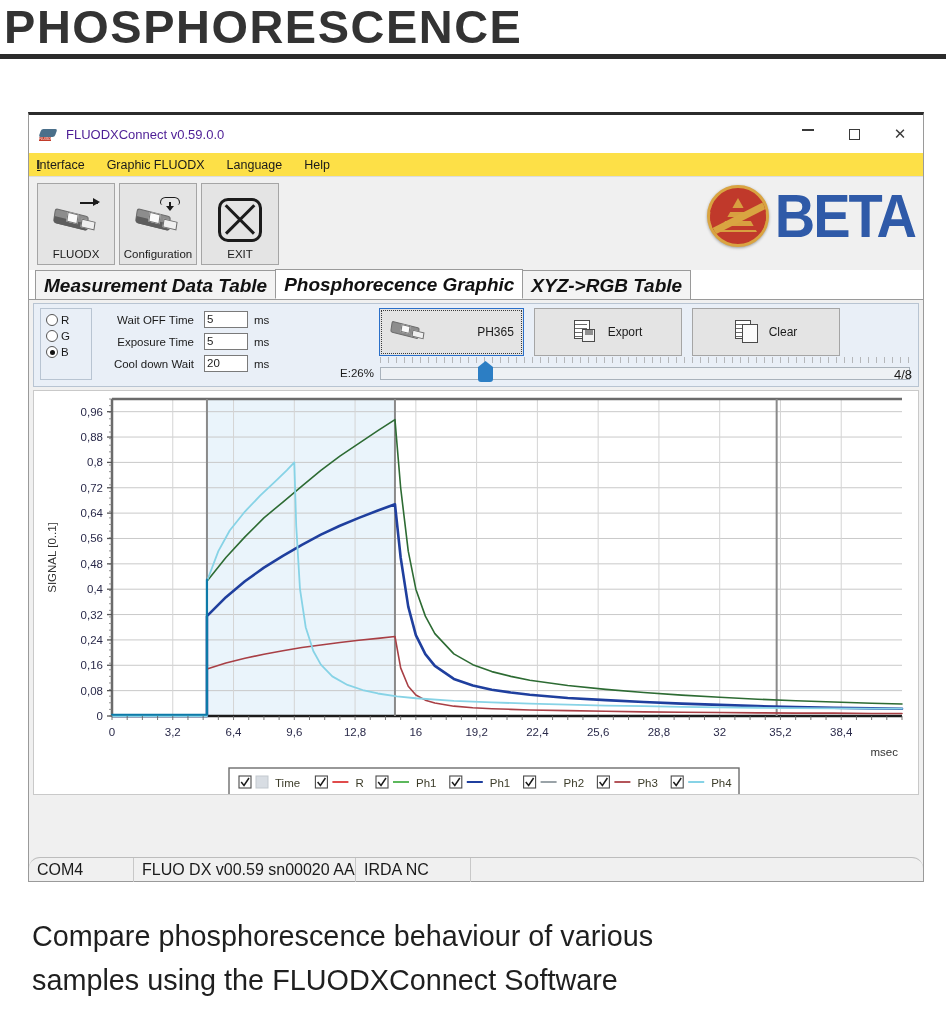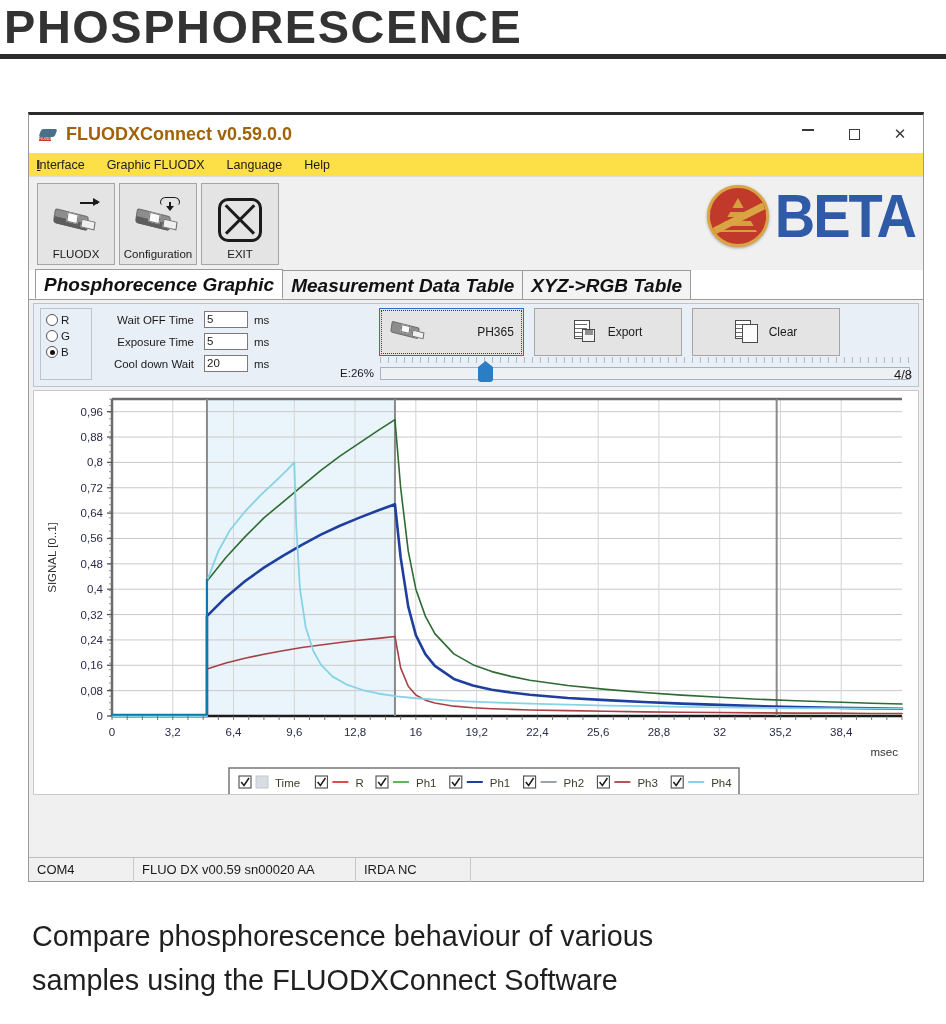--- a/index.html
+++ b/index.html
@@ -51,21 +51,21 @@
     position:relative;
   }
   #app-icon .body{
     position:absolute;left:1px;top:3px;width:16px;height:8px;
     background:#4a6f8a;transform:skewX(-20deg);border-radius:2px;
   }
   #app-icon .tail{
     position:absolute;left:0px;top:11px;width:12px;height:4px;
     background:#c23b2a;font-size:3px;color:#fff;text-align:center;line-height:4px;
   }
-  #title-text { font-size:18px; color:#a16207;font-weight:bold; }
+  #title-text { font-size:13px; color:#4c1d95; }
   #win-controls { position:absolute; right:0; top:0; display:flex; height:38px; }
   .win-btn { width:46px;height:38px;display:flex;align-items:center;justify-content:center;
     font-size:15px;color:#3a3a3a; }
   .win-btn.min { font-size:15px; padding-bottom:8px;}
   .win-btn .sq { width:11px;height:11px;border:1.4px solid #3a3a3a; }
   .win-btn .dash { width:12px;height:1.4px;background:#3a3a3a; }
 
   
   #menubar { height:23px; background:#fde047; display:flex; align-items:center;
      padding-left:8px; gap:22px; font-size:12.5px; }
@@ -201,21 +201,21 @@
      clip-path:polygon(0 28%,50% 0,100% 28%,100% 100%,0 100%);}
   #frac{position:absolute;right:6px;bottom:4px;font-size:13px;}
 
   
   #chart-area { background:#ffffff; margin:3px 4px 0 4px; height:405px; position:relative;
      border:1px solid #c9c9c9;}
   #chart-svg{display:block;}
 
   
   #statusbar{position:absolute;left:0;bottom:0;width:100%;height:24px;background:#f0f0f0;
-     border-top:1px solid #bdbdbd;display:flex;align-items:center;font-size:13px;}
+     border-top:1px solid #bdbdbd;display:flex;align-items:center;font-size:16px;border-radius:11px;}
   .sb-cell{height:24px;display:flex;align-items:center;padding-left:8px;
      border-right:1px solid #c8c8c8;}
   #sb1{width:105px;} #sb2{width:222px;} #sb3{width:115px;} #sb4{flex:1;border-right:none;}
 
   
   #caption{position:absolute;left:32px;top:914px;width:890px;
      font-family:"Liberation Sans", sans-serif;font-size:30px;color:#1f1f1f;
      line-height:1.48; transform:scaleX(.96); transform-origin:left top;}
 </style>
 </head>
@@ -300,25 +300,25 @@
           <span class="bar b1"></span>
           <span class="bar b2"></span>
           <span class="bar b3"></span>
         <span class="slash"></span>
       </div>
       <div id="beta-text">BETA</div>
     </div>
   </div>
 
   <div id="tabs">
+    <div class="tab">
+      <span>Measurement Data Table</span>
+    </div>
     <div class="tab active">
       <span>Phosphorecence Graphic</span>
-    </div>
-    <div class="tab">
-      <span>Measurement Data Table</span>
     </div>
     <div class="tab">
       <span>XYZ-&gt;RGB Table</span>
     </div>
   </div>
 
   <div id="ctrl-panel">
 
     <div id="rgb-group">
       <div class="radio-row">

